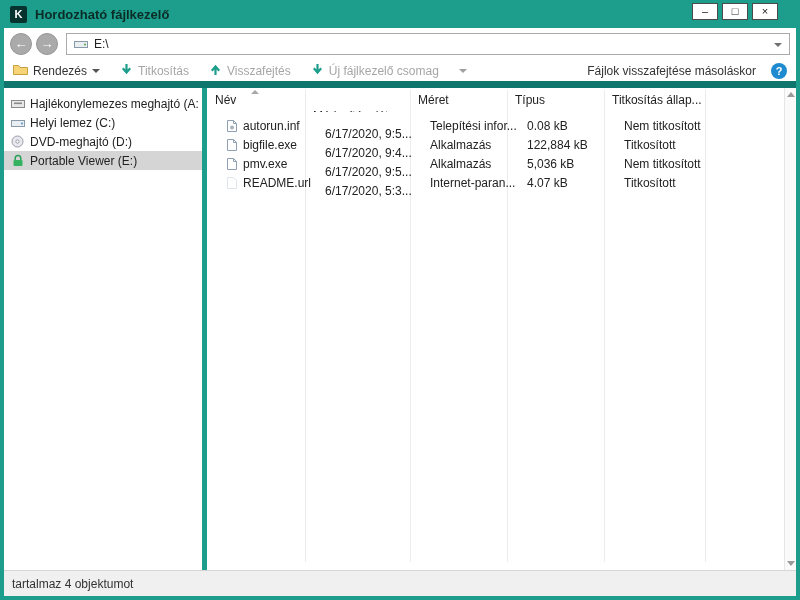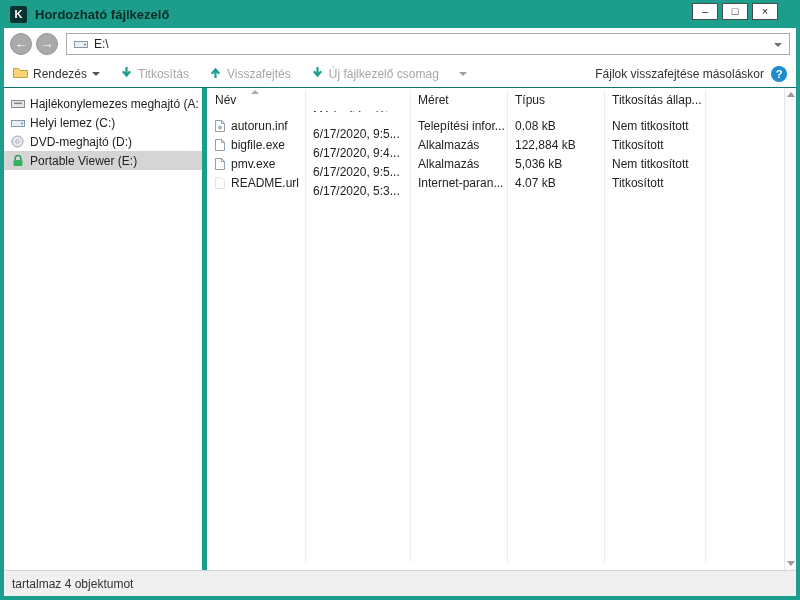--- a/index.html
+++ b/index.html
@@ -25,27 +25,27 @@
   .nav-btn { width: 22px; height: 22px; border-radius: 50%; background: #aaaaaa; border: 1px solid #969696;
              color: #fff; font-size: 13px; line-height: 20px; text-align: center; margin-right: 4px; }
   .addressbar { flex: 1; height: 22px; border: 1px solid #ababab; display: flex; align-items: center;
                 padding: 0 6px; font-size: 12px; color: #222; margin-left: 4px; position: relative; background: #fff; }
   .addr-text { margin-left: 6px; }
   .addr-caret { position: absolute; right: 7px; top: 9px; width: 0; height: 0;
                 border-left: 4px solid transparent; border-right: 4px solid transparent; border-top: 4px solid #707070; }
 
   
   .toolbar { position: absolute; top: 32px; left: 0; right: 0; height: 28px; display: flex; align-items: center;
-             padding: 0 9px; font-size: 12px; border-bottom: 1px solid #0f766e; background: #fff; }
+             padding: 0 9px; font-size: 12px; border-bottom: 7px solid #0f766e; background: #fff; }
   .tool { display: flex; align-items: center; gap: 5px; margin-right: 20px; white-space: nowrap; }
   .tool .lbl { color: #a6a6a6; }
   .tool.enabled .lbl { color: #333; }
   .caret { width: 0; height: 0; border-left: 4px solid transparent; border-right: 4px solid transparent; border-top: 4px solid #555; }
   .caret.gray { border-top-color: #9f9f9f; }
-  .toolbar-right { margin-left: auto; display: flex; align-items: center; gap: 7px; }
+  .toolbar-right { margin-left: auto; display: flex; align-items: center; gap: 15px; }
   .toolbar-right .lbl { color: #333; white-space: nowrap; }
   .info-circle { width: 16px; height: 16px; border-radius: 50%; background: #1e8bd0; color: #fff; font-size: 11px;
                  font-weight: bold; display: flex; align-items: center; justify-content: center; }
 
   
   .content { position: absolute; top: 60px; left: 0; right: 0; bottom: 26px; background: #fff; }
 
   .sidebar { position: absolute; top: 0; left: 0; width: 198px; bottom: 0; padding-top: 6px; font-size: 12px; color: #222; }
   .side-item { height: 19px; display: flex; align-items: center; gap: 5px; padding-left: 6px; white-space: nowrap; overflow: hidden; }
   .side-item.selected { background: #d5d5d5; }
@@ -57,21 +57,21 @@
   .colsep { position: absolute; top: 2px; bottom: 8px; width: 1px; background: #ececec; }
   .cs1 { left: 98px; } .cs2 { left: 203px; } .cs3 { left: 300px; } .cs4 { left: 397px; } .cs5 { left: 498px; }
 
   .lheader { position: absolute; top: 0; left: 0; right: 0; height: 24px; display: flex; }
   .hcell { padding: 5px 0 0 8px; white-space: nowrap; overflow: hidden; position: relative; color: #222; }
   .sort-indicator { position: absolute; top: 2px; left: 44px; width: 0; height: 0;
                     border-left: 4px solid transparent; border-right: 4px solid transparent; border-bottom: 4px solid #a8a8a8; }
 
   .c-name { width: 98px; } .c-mod { width: 105px; margin-top: 16px; } .c-type { width: 97px; } .c-size { width: 97px; } .c-status { width: 101px; }
 
-  .rows { position: absolute; top: 28px; left: 0; right: 0; }
+  .rows { position: absolute; top: 28px; left: 12px; right: 0; }
   .frow { height: 19px; display: flex; align-items: center; }
   .cell { padding-left: 8px; white-space: nowrap; overflow: hidden; }
   .name-cell { display: flex; align-items: center; gap: 5px; padding-left: 6px; }
   .file-icon { width: 13px; display: flex; justify-content: center; }
 
   .scrollbar { position: absolute; top: 0; right: 0; width: 12px; bottom: 0; background: #fafafa; border-left: 1px solid #e6e6e6; }
   .sb-up { position: absolute; top: 4px; left: 2px; width: 0; height: 0;
            border-left: 4px solid transparent; border-right: 4px solid transparent; border-bottom: 5px solid #9a9a9a; }
   .sb-down { position: absolute; bottom: 4px; left: 2px; width: 0; height: 0;
              border-left: 4px solid transparent; border-right: 4px solid transparent; border-top: 5px solid #9a9a9a; }

